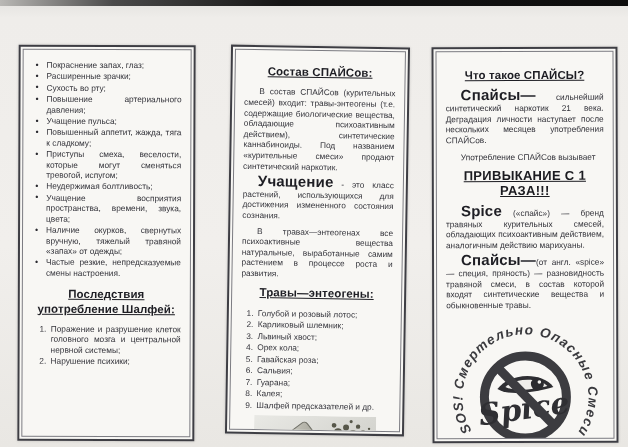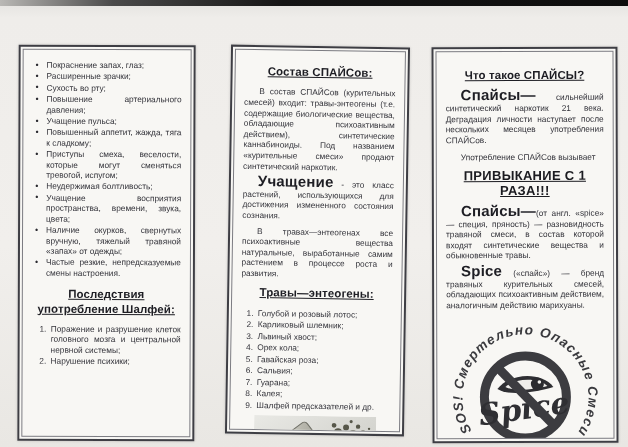--- a/index.html
+++ b/index.html
@@ -164,22 +164,22 @@
     </div>
   </section>
 
   <section class="panel right">
     <div class="panel-inner">
       <div class="pad" style="padding-top:12px;">
         <h2 class="head">Что такое СПАЙСЫ?</h2>
         <p class="par"><span class="lead-bold">Спайсы—</span><span> сильнейший синтетический наркотик 21 века. Деградация личности наступает после нескольких месяцев употребления СПАЙСов.</span></p>
         <p class="par center-line">Употребление СПАЙСов вызывает</p>
         <div class="shout">ПРИВЫКАНИЕ С 1 РАЗА!!!</div>
+        <p class="par"><span class="lead-bold">Spice</span><span> («спайс») — бренд травяных курительных смесей, обладающих психоактивным действием, аналогичным действию марихуаны.</span></p>
         <p class="par"><span class="lead-bold">Спайсы—</span><span>(от англ. «spice» — специя, пряность) — разновидность травяной смеси, в состав которой входят синтетические вещества и обыкновенные травы.</span></p>
-        <p class="par"><span class="lead-bold">Spice</span><span> («спайс») — бренд травяных курительных смесей, обладающих психоактивным действием, аналогичным действию марихуаны.</span></p>
         <div class="logo-wrap">
           <svg width="152" height="152" viewBox="0 0 152 152">
             <defs>
               <path id="ringPath" d="M 24,118 A 63,63 0 1 1 128,118" fill="none"></path>
             </defs>
             <text font-family="Liberation Sans, DejaVu Sans, sans-serif" font-weight="bold" font-style="italic" font-size="13.5" fill="#3a3a3e" letter-spacing="1.2">
               <textPath href="#ringPath" startOffset="1%">SOS! Смертельно Опасные Смеси!</textPath>
             </text>
             <circle cx="76" cy="82" r="41" fill="none" stroke="#3c3c40" stroke-width="9"></circle>
             <g>

